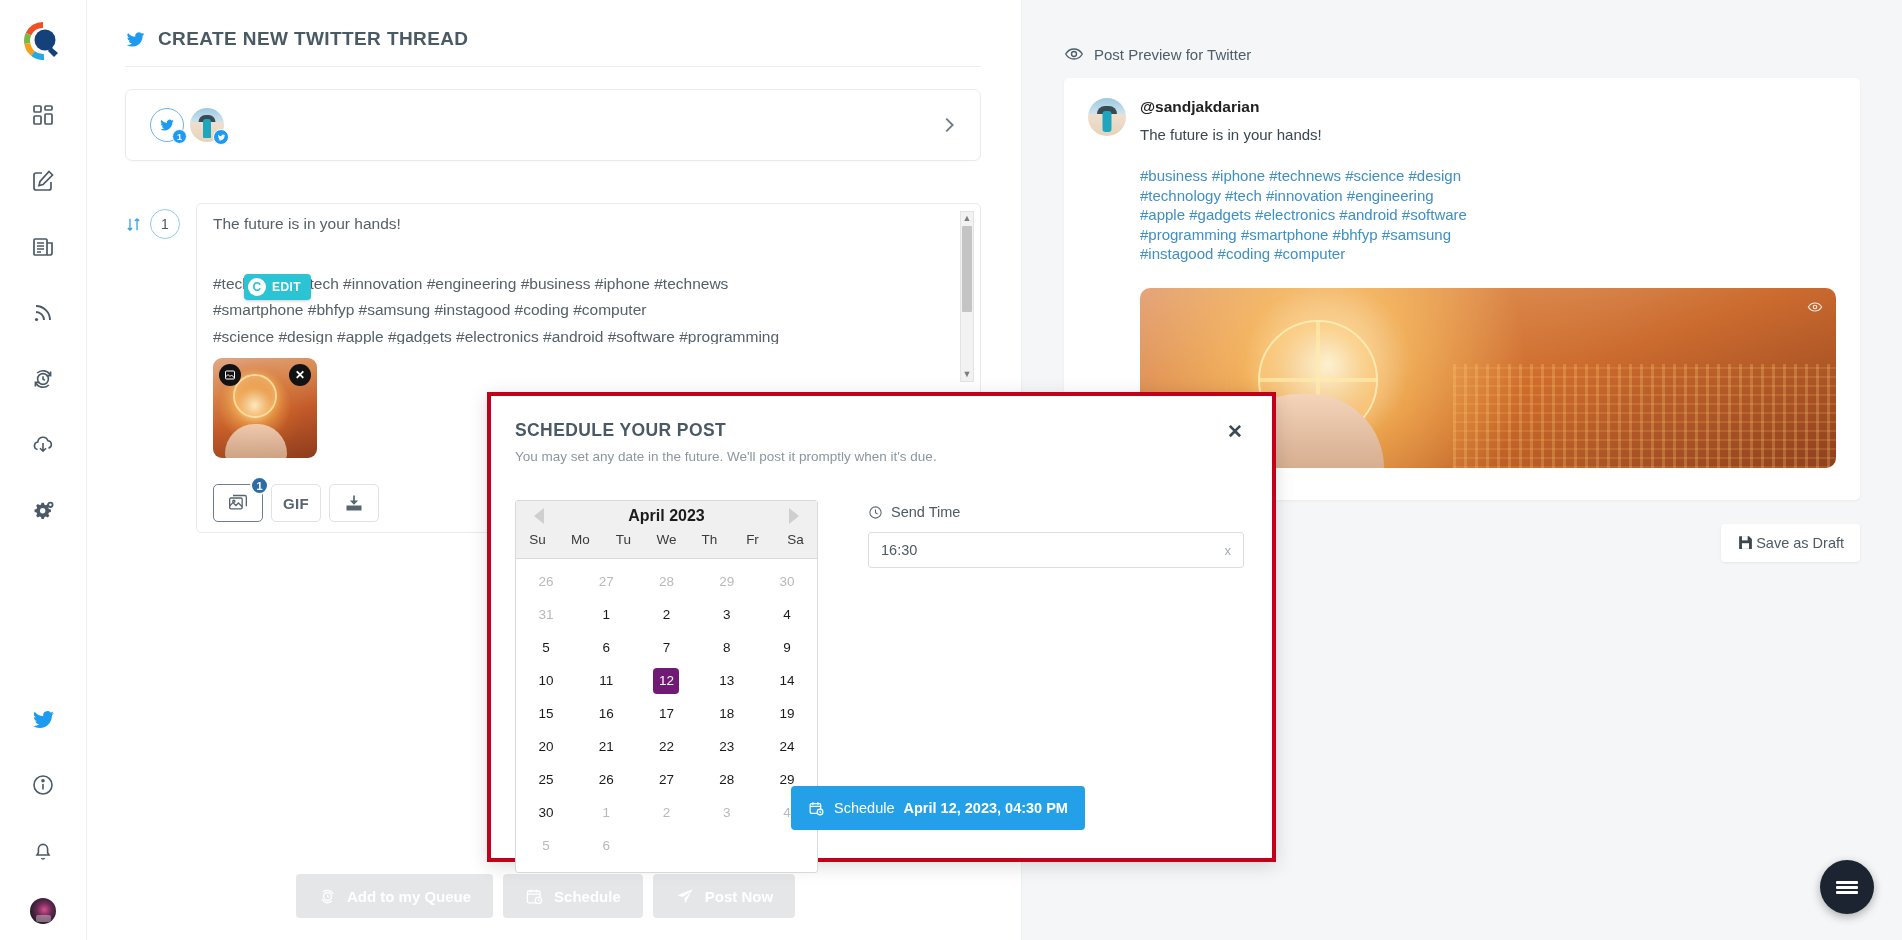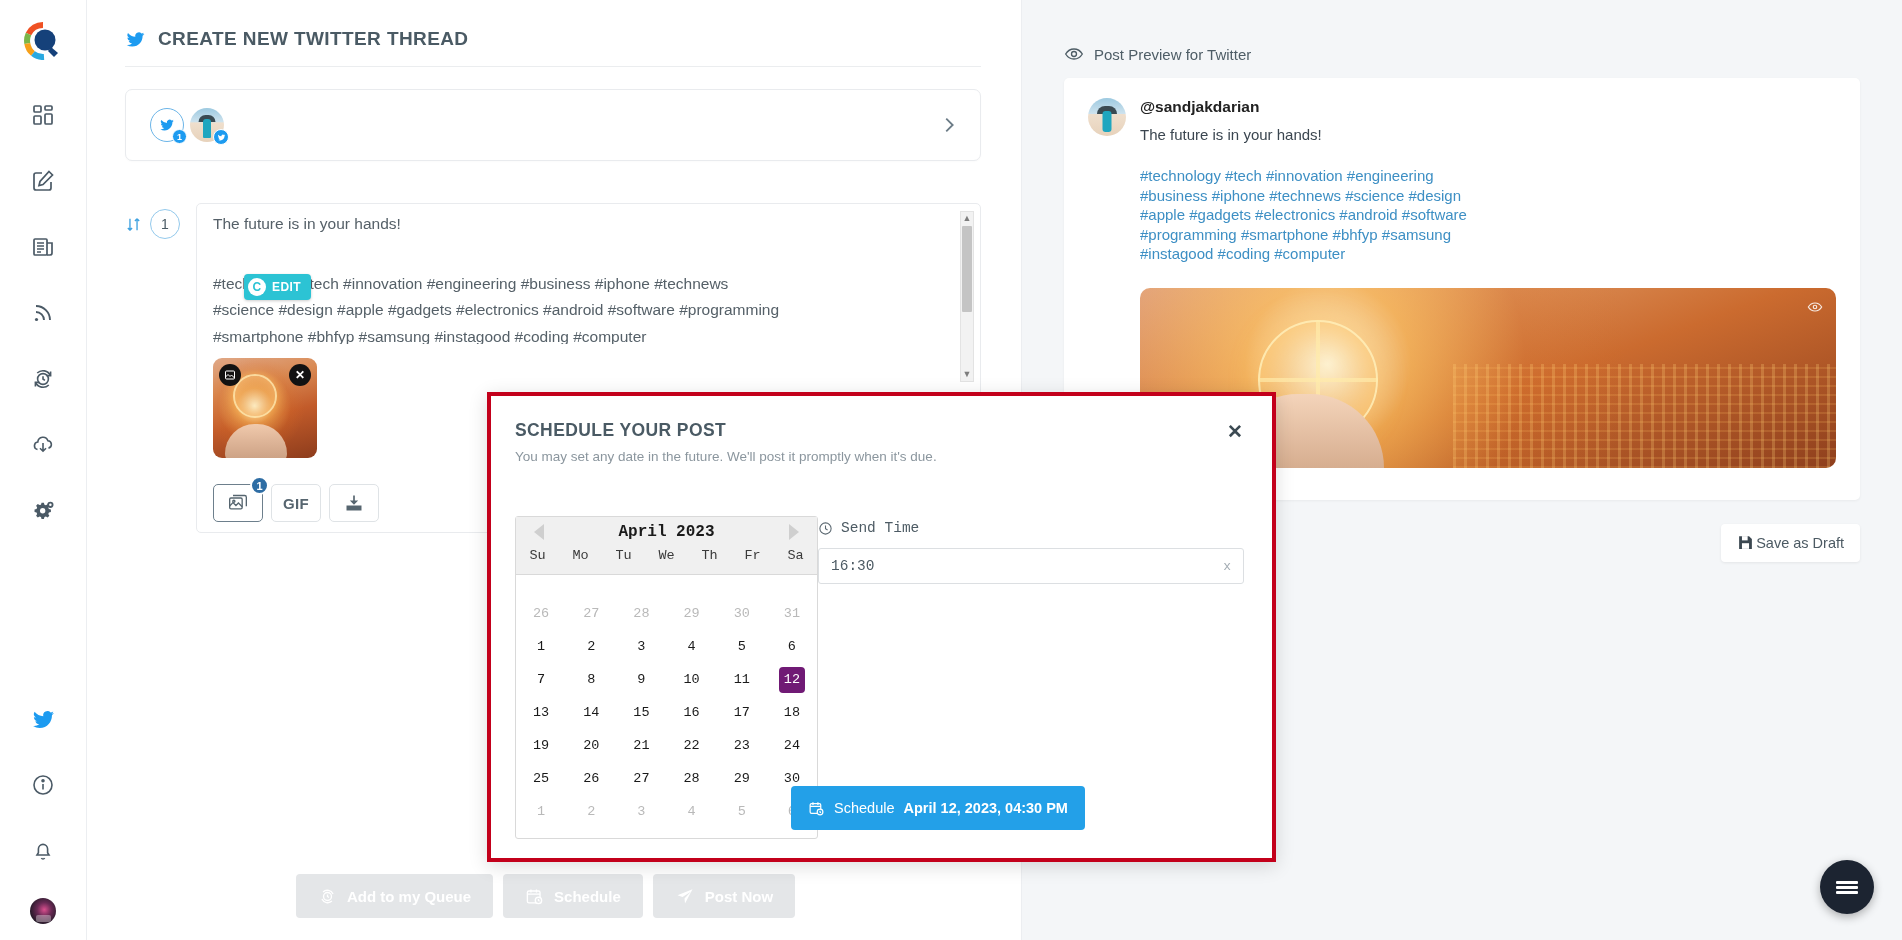--- a/index.html
+++ b/index.html
@@ -301,21 +301,21 @@
   .modal-title {
     font-size: 17.5px; font-weight: bold; color: #4a5a64;
     letter-spacing: .4px; text-transform: uppercase;
   }
   .modal-sub { font-size: 13.5px; color: #8b969e; margin-top: 8px; }
   .modal-x {
     position: absolute; right: 24px; top: 22px;
     font-size: 19px; color: #3c4a53; font-weight: bold; cursor: pointer;
     width: 26px; height: 26px; display: flex; align-items: center; justify-content: center;
   }
-  .modal-cols { display: flex; margin-top: 52px; font-family: Liberation Mono, monospace; }
+  .modal-cols { display: flex; gap: 50px; margin-top: 36px; }
 
   
   .calendar {
     width: 303px; border: 1px solid #d9d9d9; border-radius: 3px;
     background: #fff; flex: 0 0 303px;
   }
   .cal-head { background: #f0f0f0; border-bottom: 1px solid #d9d9d9; padding: 6px 0 4px 0; }
   .cal-nav {
     display: flex; align-items: center; justify-content: space-between;
     padding: 0 18px; margin-bottom: 4px;
@@ -324,21 +324,21 @@
   .cal-arrow {
     width: 0; height: 0; cursor: pointer;
     border-top: 8px solid transparent; border-bottom: 8px solid transparent;
   }
   .cal-arrow.prev { border-right: 10px solid #cfcfcf; }
   .cal-arrow.next { border-left: 10px solid #cfcfcf; }
   .cal-dow { display: grid; grid-template-columns: repeat(7,1fr); }
   .cal-dow div {
     text-align: center; font-size: 13.5px; color: #3a3a3a; padding: 3px 0 7px 0;
   }
-  .cal-grid { display: grid; grid-template-columns: repeat(6,1fr); padding: 22px 0 10px 0; }
+  .cal-grid { display: grid; grid-template-columns: repeat(5,1fr); padding: 6px 0 10px 0; }
   .cal-cell {
     height: 33px; display: flex; align-items: center; justify-content: center;
     font-size: 13.5px; color: #1a1a1a; cursor: pointer;
   }
   .cal-cell.muted { color: #b9b9b9; }
   .cal-cell .sel {
     background: #701a75; color: #fff; border-radius: 4px;
     width: 26px; height: 26px; display: flex; align-items: center; justify-content: center;
   }
 
@@ -499,22 +499,22 @@
               <path d="M7 4v16M7 20l-3-3M7 20l3-3M17 20V4M17 4l-3 3M17 4l3 3"></path>
             </svg>
             <div class="thread-num">1</div>
           </div>
 
           <div class="editor-box">
             <div class="editor-text">
               <div class="line1">The future is in your hands!</div>
               <div class="gap"></div>
               <div>#technology #tech #innovation #engineering #business #iphone #technews</div>
+              <div>#smartphone #bhfyp #samsung #instagood #coding #computer</div>
               <div>#science #design #apple #gadgets #electronics #android #software #programming</div>
-              <div>#smartphone #bhfyp #samsung #instagood #coding #computer</div>
             </div>
             <div class="scroll-track">
               <span class="scroll-arrow">▲</span>
               <div class="scroll-thumb"></div>
               <span class="scroll-arrow">▼</span>
             </div>
 
             <div class="media-area">
               <div class="media-thumb">
                 <span class="globe"></span>
@@ -594,22 +594,22 @@
         <div class="prev-card">
           <div class="prev-top">
             <div class="prev-avatar">
               <span class="hat"></span>
               <span class="figure"></span>
             </div>
             <div class="prev-body">
               <div class="prev-handle">@sandjakdarian</div>
               <div class="prev-text">The future is in your hands!</div>
               <div class="prev-tags">
+                <div>#business #iphone #technews #science #design</div>
                 <div>#technology #tech #innovation #engineering</div>
-                <div>#business #iphone #technews #science #design</div>
                 <div>#apple #gadgets #electronics #android #software</div>
                 <div>#programming #smartphone #bhfyp #samsung</div>
                 <div>#instagood #coding #computer</div>
               </div>
               <div class="prev-img">
                 <span class="city"></span>
                 <span class="globe"></span>
                 <span class="grid-l"></span>
                 <span class="hand"></span>
                 <span class="eye">

